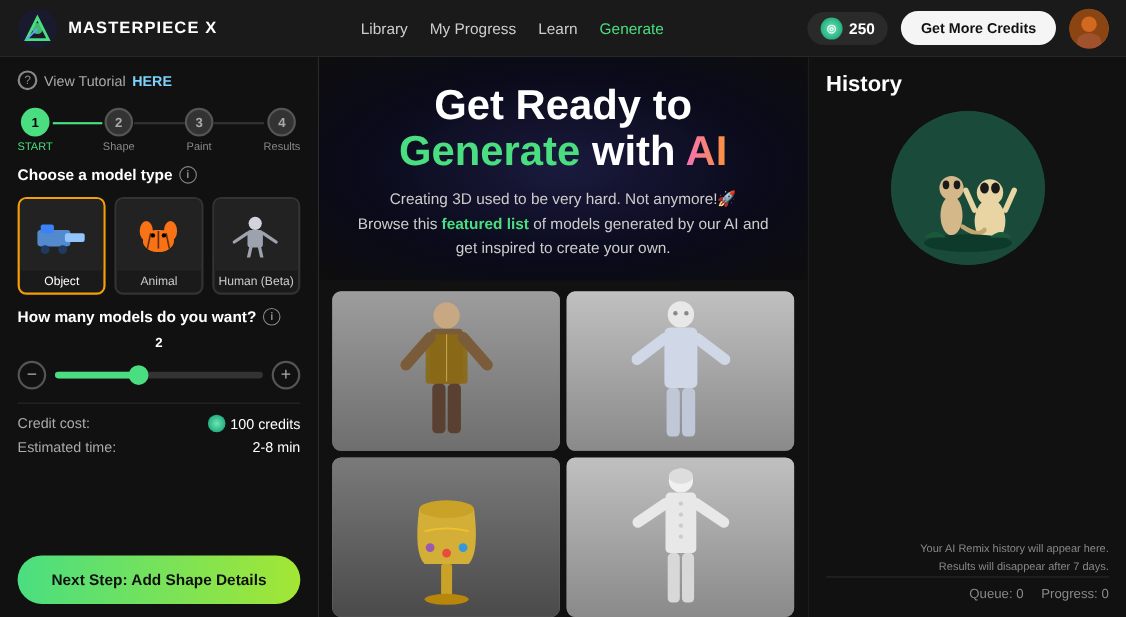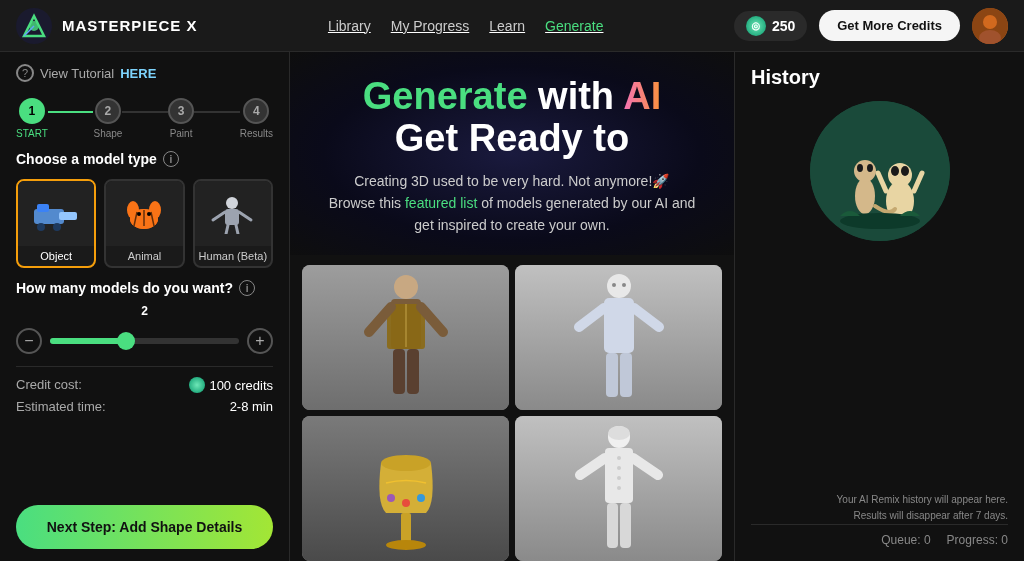--- a/index.html
+++ b/index.html
@@ -34,21 +34,20 @@
     .logo-text {
       font-size: 15px;
       font-weight: 700;
       letter-spacing: 1px;
       color: #ffffff;
     }
     .header-nav {
       display: flex;
       align-items: center;
       gap: 20px;
-      text-decoration: underline;
     }
     .nav-item {
       font-size: 14px;
       color: #ccc;
       cursor: pointer;
     }
     .nav-item.active {
       color: #4ade80;
     }
     .header-right {
@@ -368,21 +367,21 @@
     }
     .hero-title .white { color: #fff; }
     .hero-title .green { color: #4ade80; }
     .hero-subtitle {
       font-size: 14px;
       color: #ccc;
       line-height: 1.6;
     }
     .featured-link {
       color: #4ade80;
-      font-weight: 400;
+      font-weight: 700;
       margin-top: 26px;
     }
 
     
     .model-grid {
       display: grid;
       grid-template-columns: 1fr 1fr;
       gap: 6px;
       padding: 10px 12px;
     }
@@ -611,24 +610,24 @@
         <span class="cost-value">2-8 min</span>
       </div>
     </div>
 
     <button class="next-step-btn">Next Step: Add Shape Details</button>
   </aside>
 
   <main class="center-panel">
     <div class="hero-section">
       <div class="hero-title">
+        <div><span class="white">Get Ready to</span></div>
         <div>
           <span class="green">Generate</span><span class="white"> with </span><span style="background: linear-gradient(90deg, #f472b6, #fb923c); -webkit-background-clip: text; -webkit-text-fill-color: transparent; background-clip: text;">AI</span>
         </div>
-        <div><span class="white">Get Ready to</span></div>
       </div>
       <div class="hero-subtitle">
         <div>Creating 3D used to be very hard. Not anymore!🚀</div>
         <div>
           <span>Browse this </span><span class="featured-link">featured list</span><span> of models generated by our AI and</span>
         </div>
         <div>get inspired to create your own.</div>
       </div>
     </div>
 

